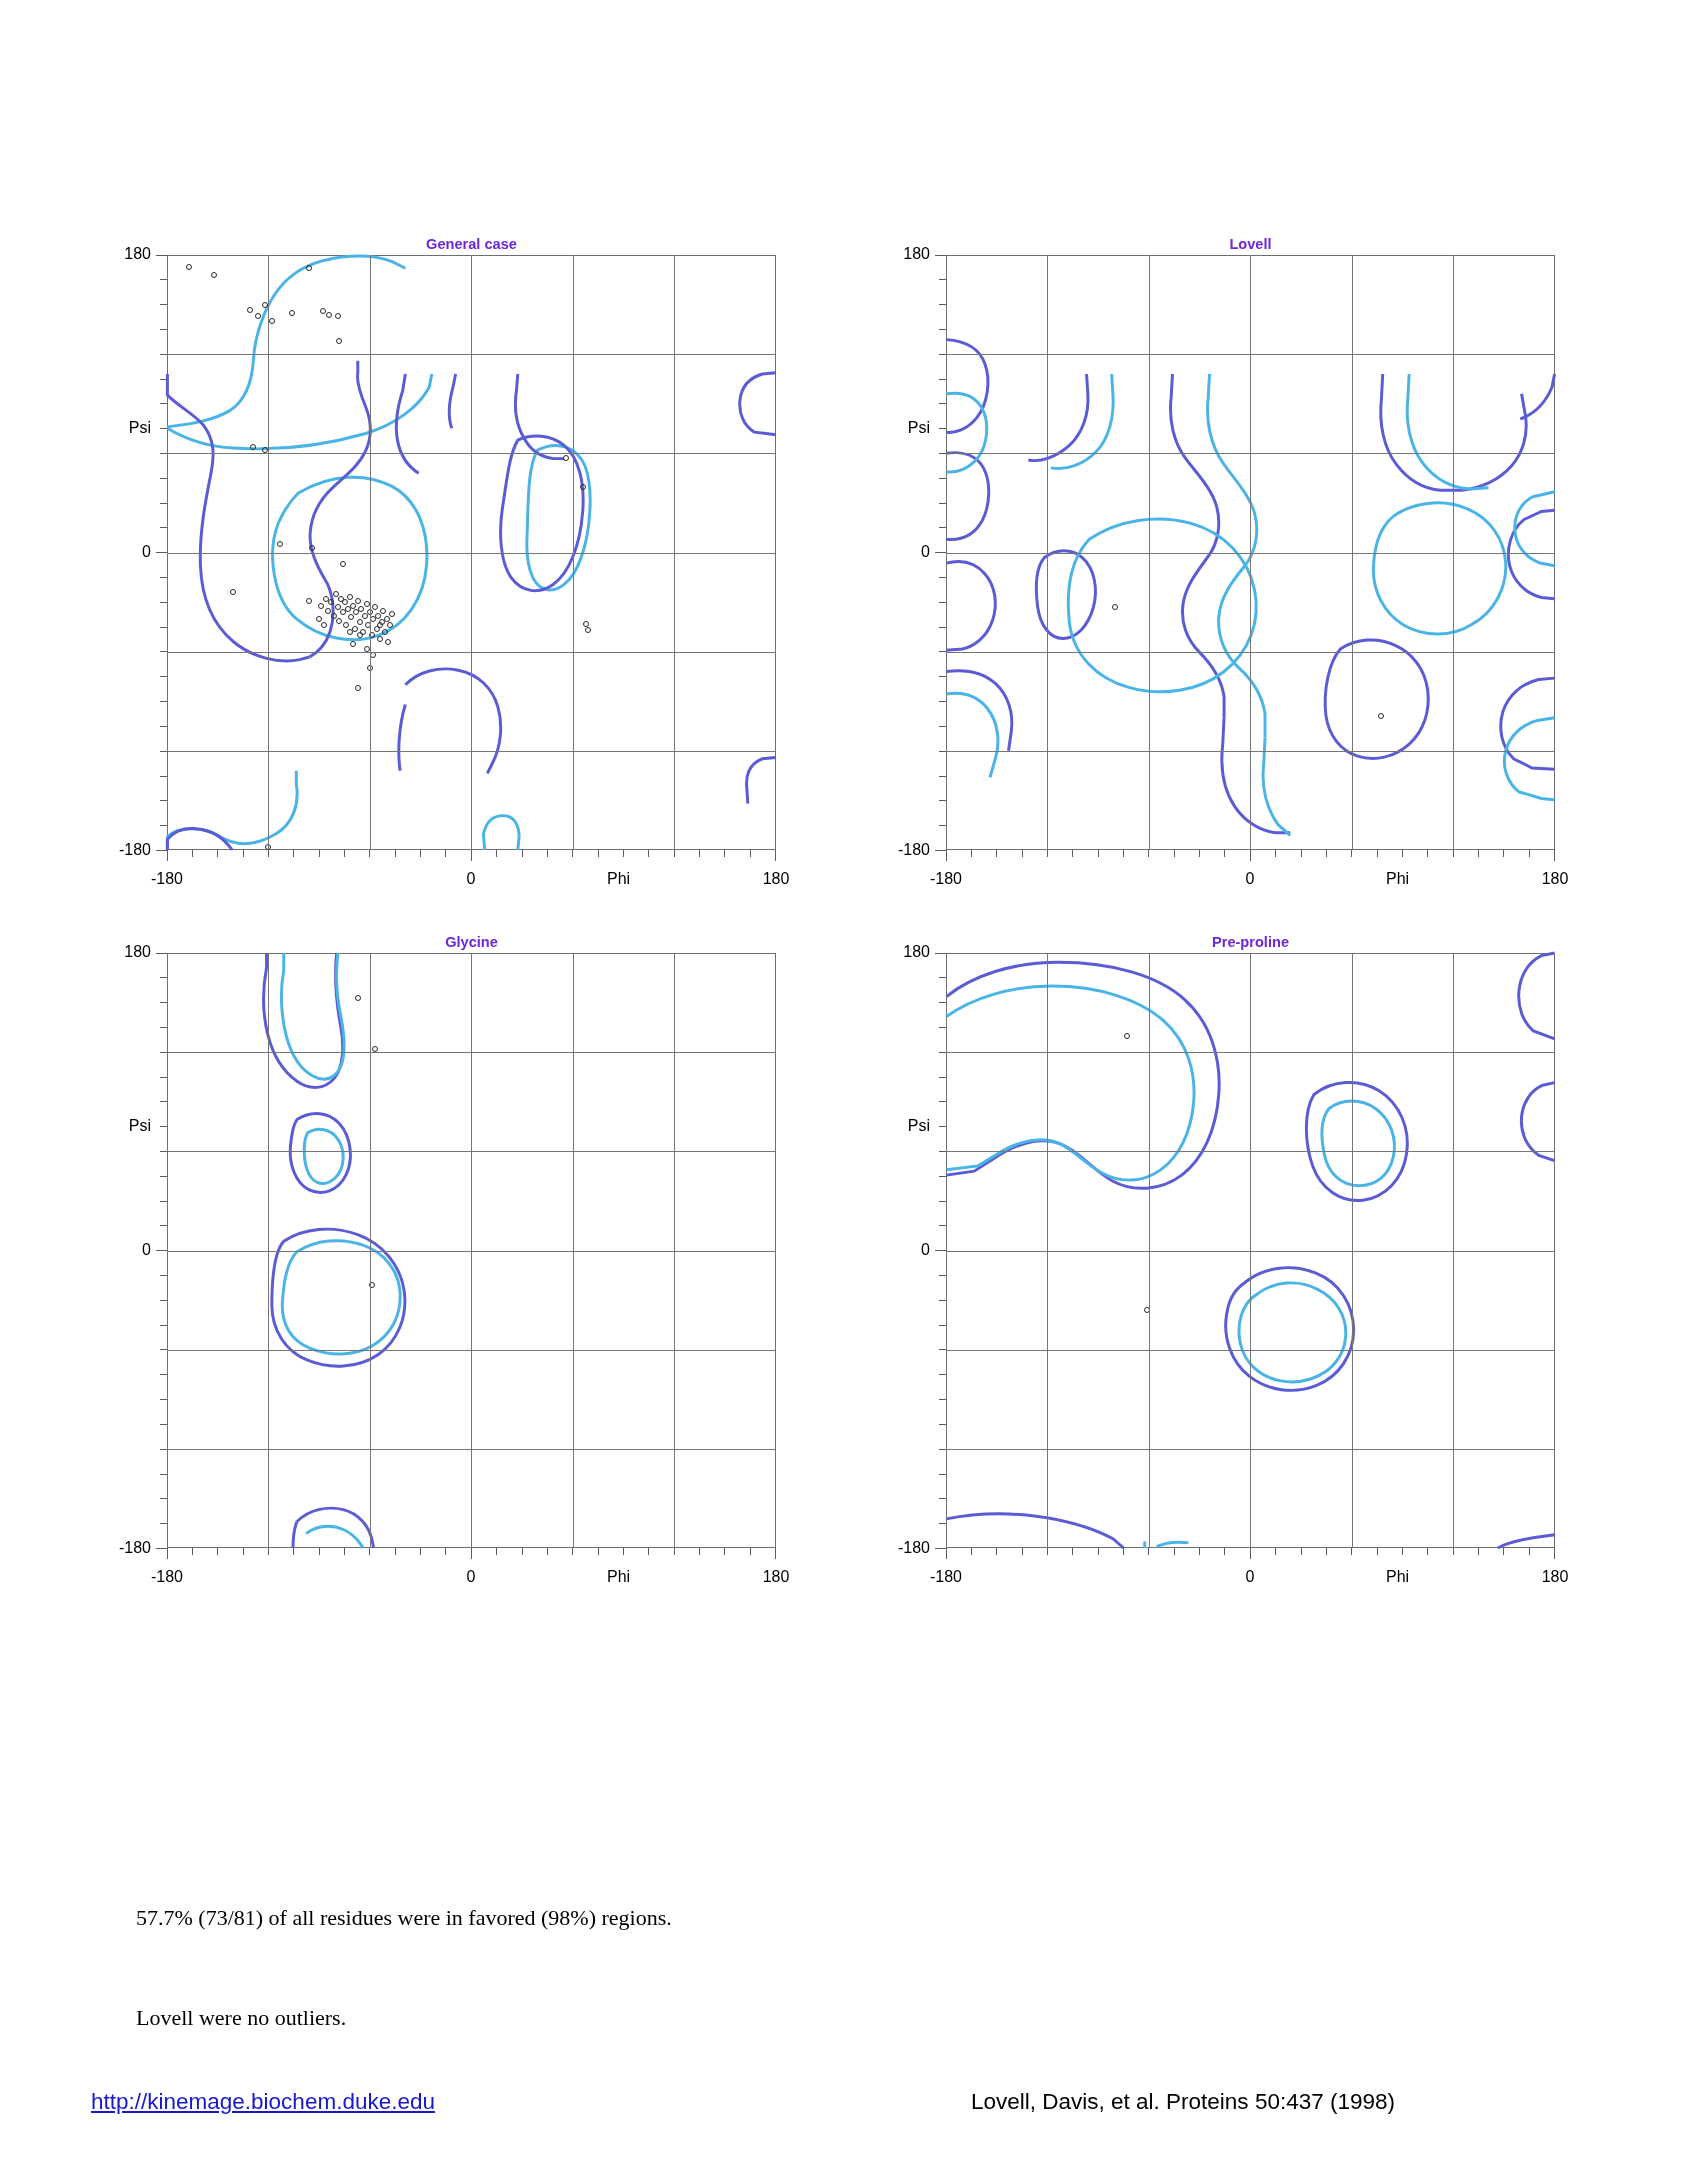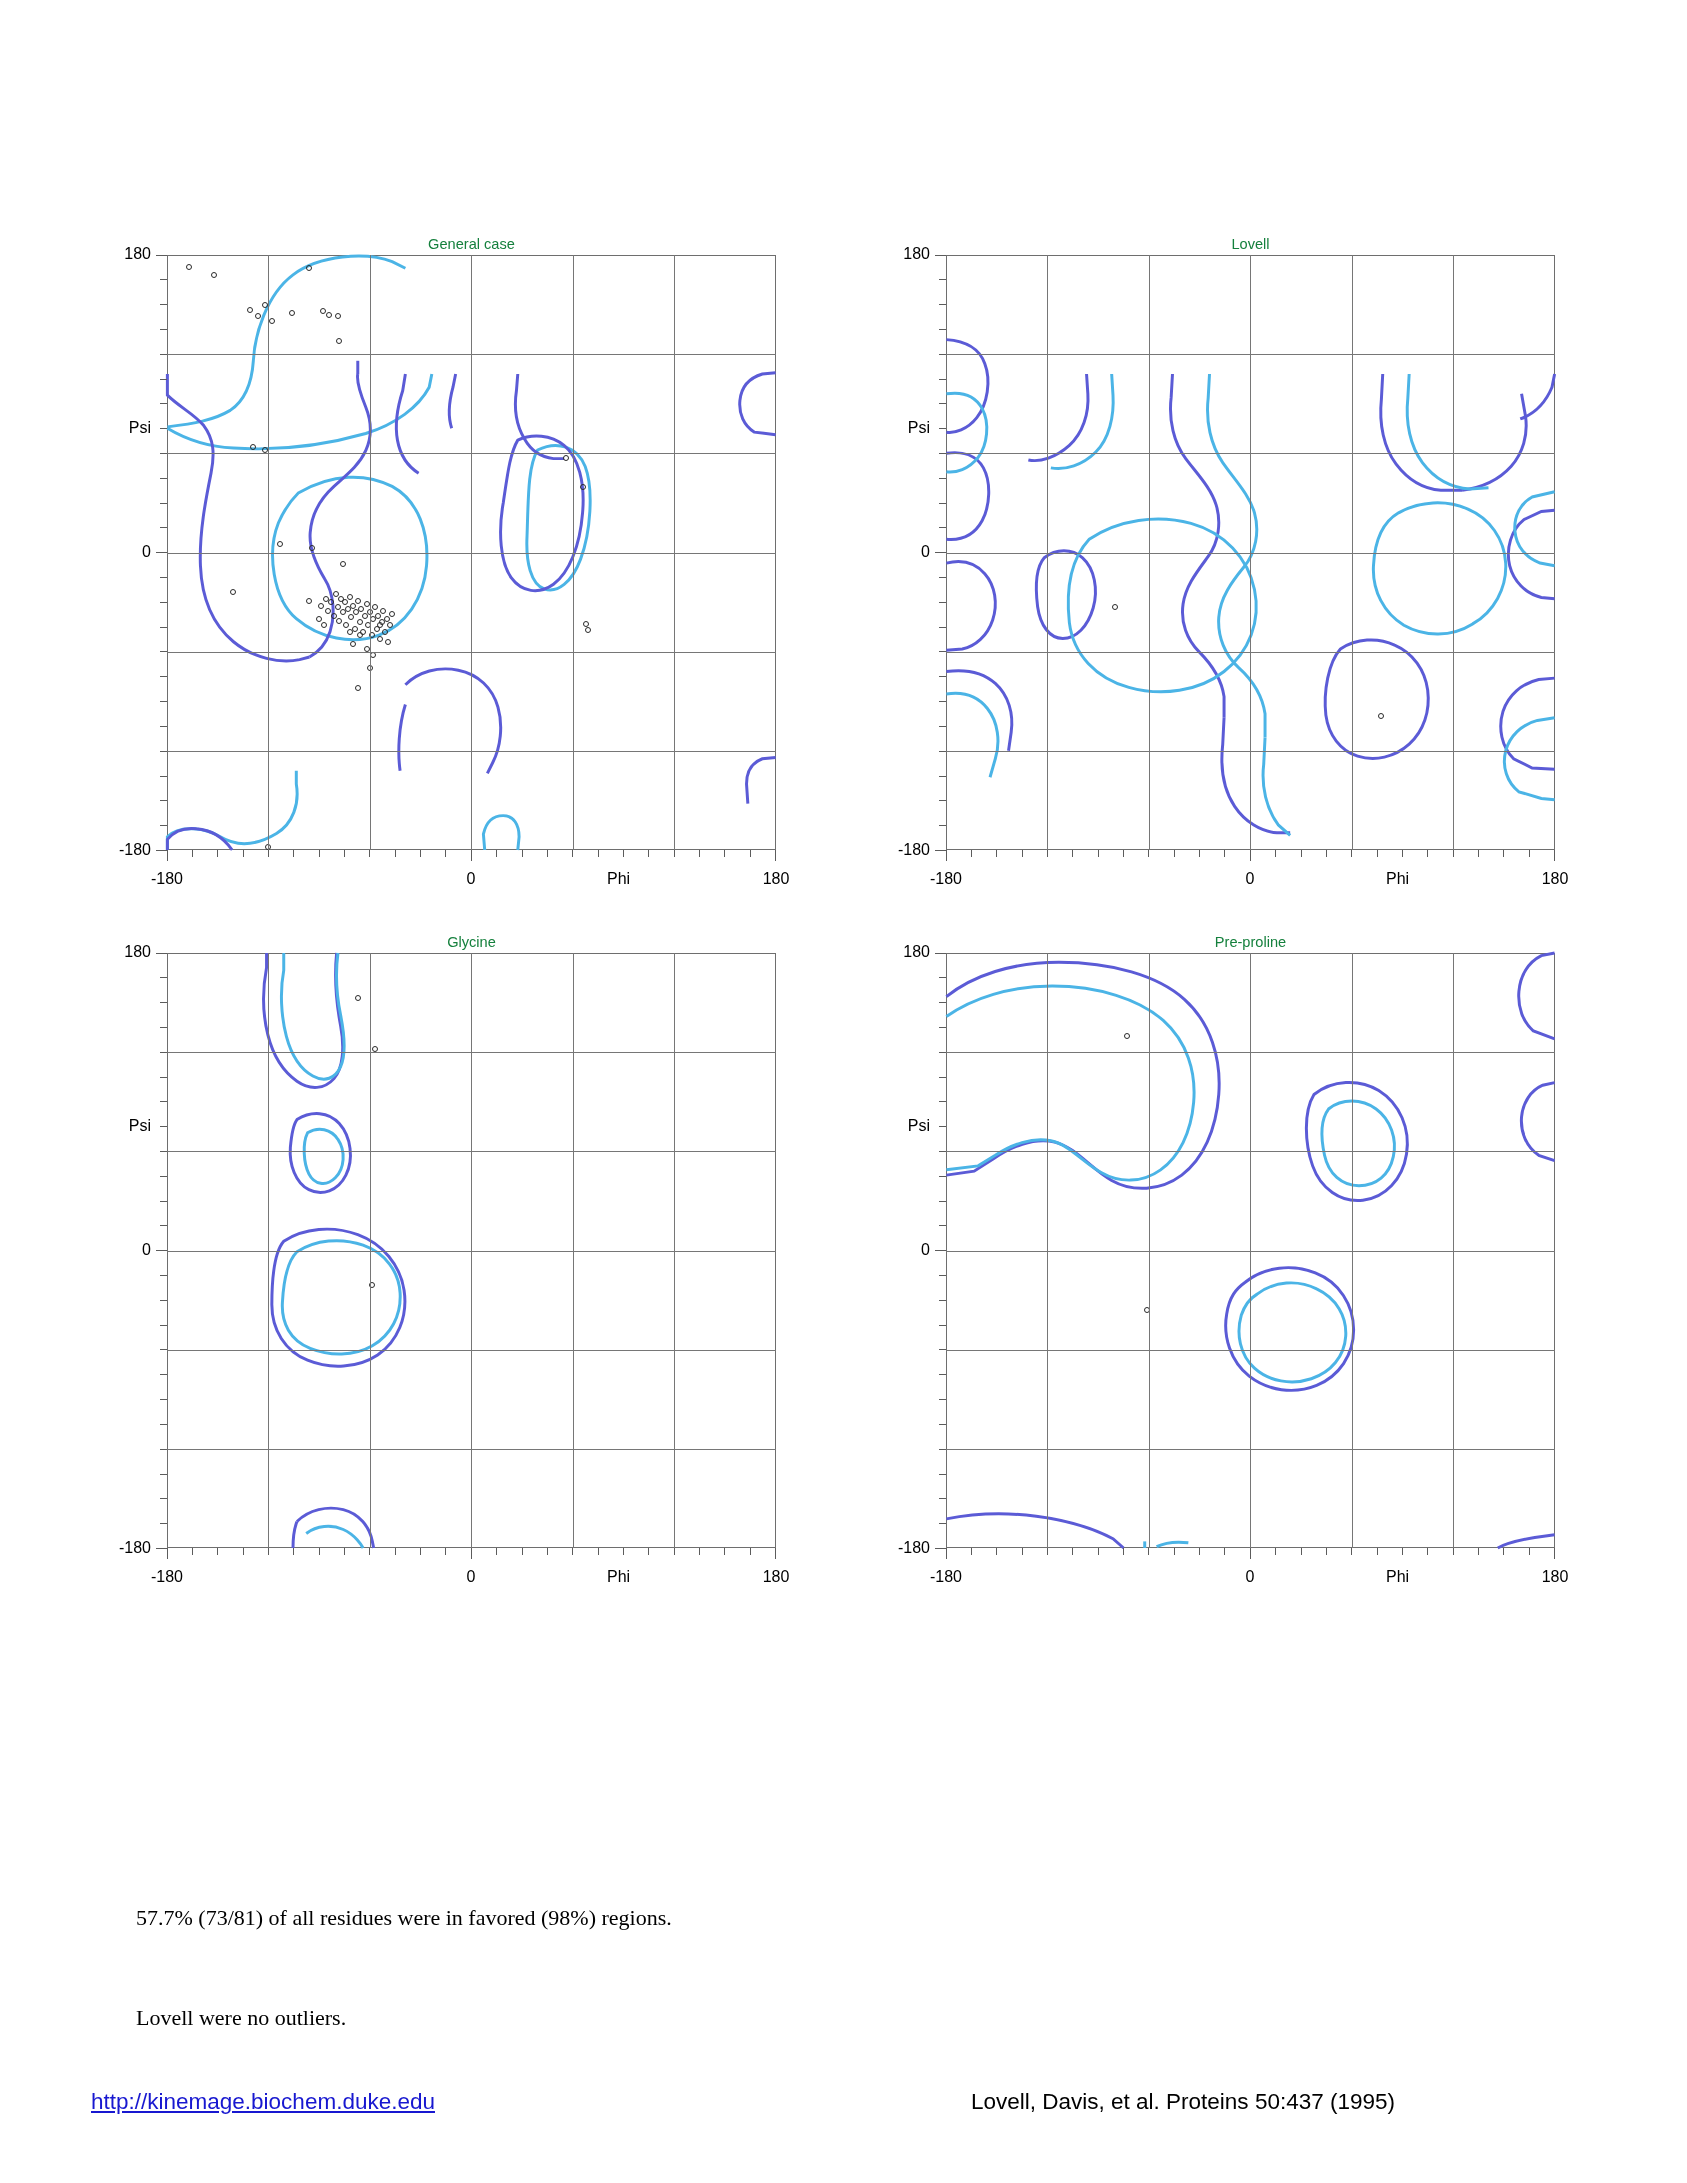--- a/index.html
+++ b/index.html
@@ -44,21 +44,22 @@
   .plot {
     position: absolute;
   }
   .plot-title {
     position: absolute;
     top: -19px;
     width: 100%;
     text-align: center;
     font-family: "Liberation Sans", sans-serif;
     font-size: 14.6px;
-    color: #15803d;
+    color: #6d28d9;
+    font-weight: bold;
   }
   .frame {
     position: absolute;
     left: 0; top: 0;
     width: 100%;
     height: 100%;
     box-sizing: border-box;
     border: 1px solid #6e6e6e;
   }
   .gridline-v, .gridline-h {
@@ -608,16 +609,16 @@
       <div class="axis-num" style="top: -10px; left: -16px; transform: translateX(-100%);">180</div>
       <div class="axis-num" style="top: 288px; left: -16px; transform: translateX(-100%);">0</div>
       <div class="axis-num" style="top: 586px; left: -16px; transform: translateX(-100%);">-180</div>
       <div class="ylabel" style="top: 164px; left: -16px; transform: translateX(-100%);">Psi</div>
     </div>
 
   <div class="stats" id="stat-favored" style="left:136px; top:1905px;">57.7% (73/81) of all residues were in favored (98%) regions.</div>
   <div class="stats" id="stat-outliers" style="left:136px; top:2005px;">Lovell were no outliers.</div>
 
   <a class="footer-link" href="#">http://kinemage.biochem.duke.edu</a>
-  <div class="footer-cite">Lovell, Davis, et al. Proteins 50:437 (1995)</div>
+  <div class="footer-cite">Lovell, Davis, et al. Proteins 50:437 (1998)</div>
 
 </div>
 
 
 </body></html>

